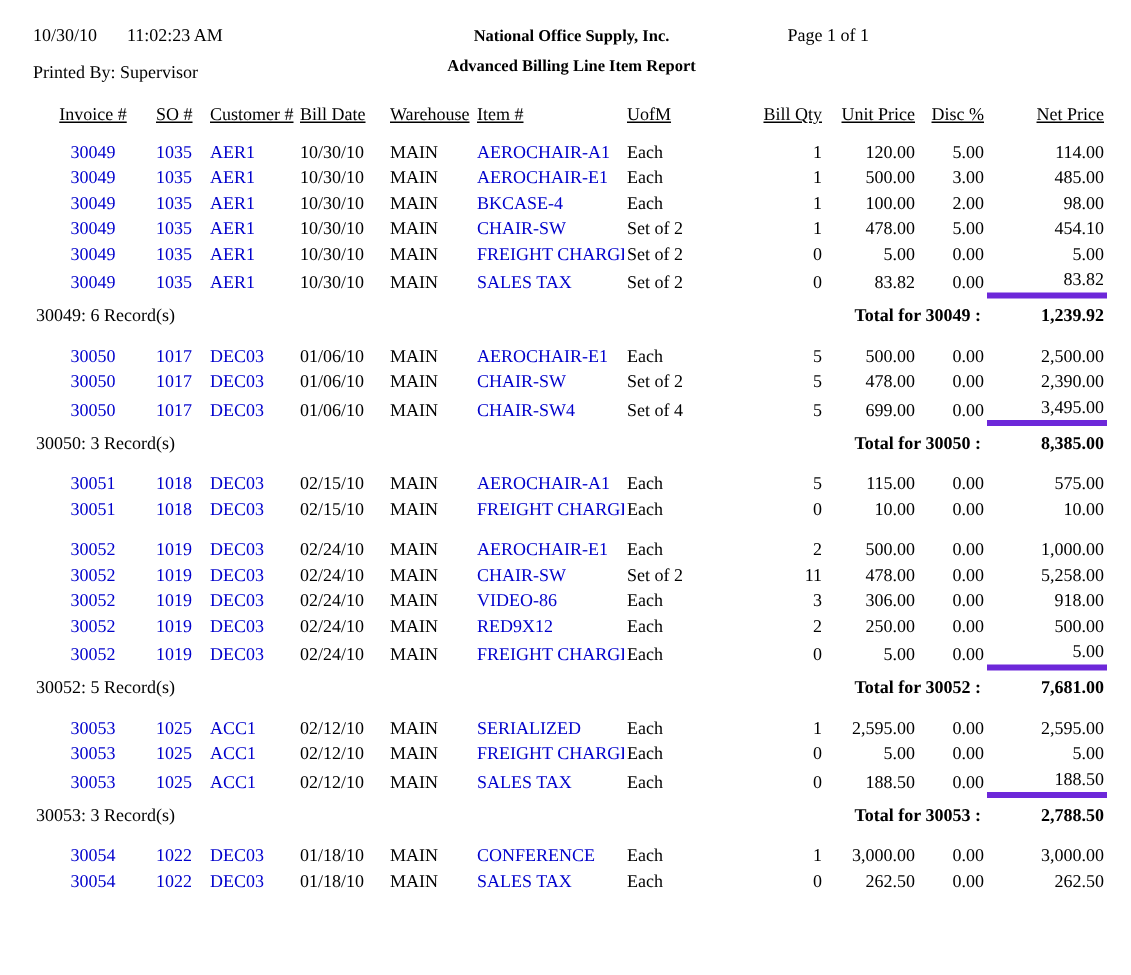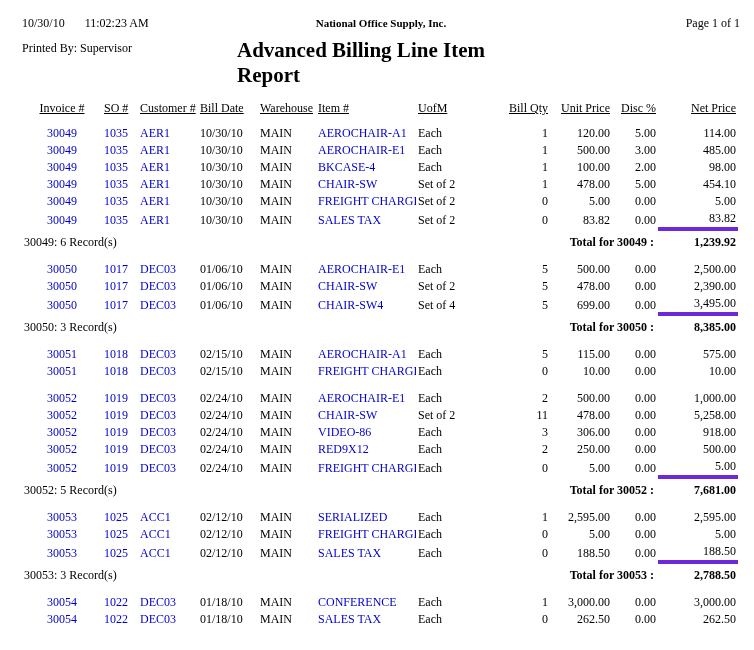--- a/index.html
+++ b/index.html
@@ -19,29 +19,30 @@
   
   .hdr-row1 {
     display: grid;
     grid-template-columns: 215px 1fr 215px;
     align-items: baseline;
     font-size: 12px;
     gap: 13px;
   }
   .hdr-date { margin-right: 20px; }
   .hdr-company { text-align: center; font-weight: bold; font-size: 11px; }
-  .hdr-page { text-align: right; }
+  .hdr-page { }
   .hdr-row2 {
     display: grid;
     grid-template-columns: 215px 1fr 215px;
     align-items: start;
     margin-top: 7px;
+    gap: 37px;
   }
   .hdr-printedby { font-size: 12px; padding-top: 3px; }
-  .hdr-title { text-align: left; font-weight: bold; font-size: 21px; }
+  .hdr-title { text-align: center; font-weight: bold; font-size: 11px; }
   
   table.report {
     border-collapse: collapse;
     table-layout: fixed;
     width: 716px;
     margin-top: 13px;
   }
   th {
     font-size: 12px;
     font-weight: normal;

